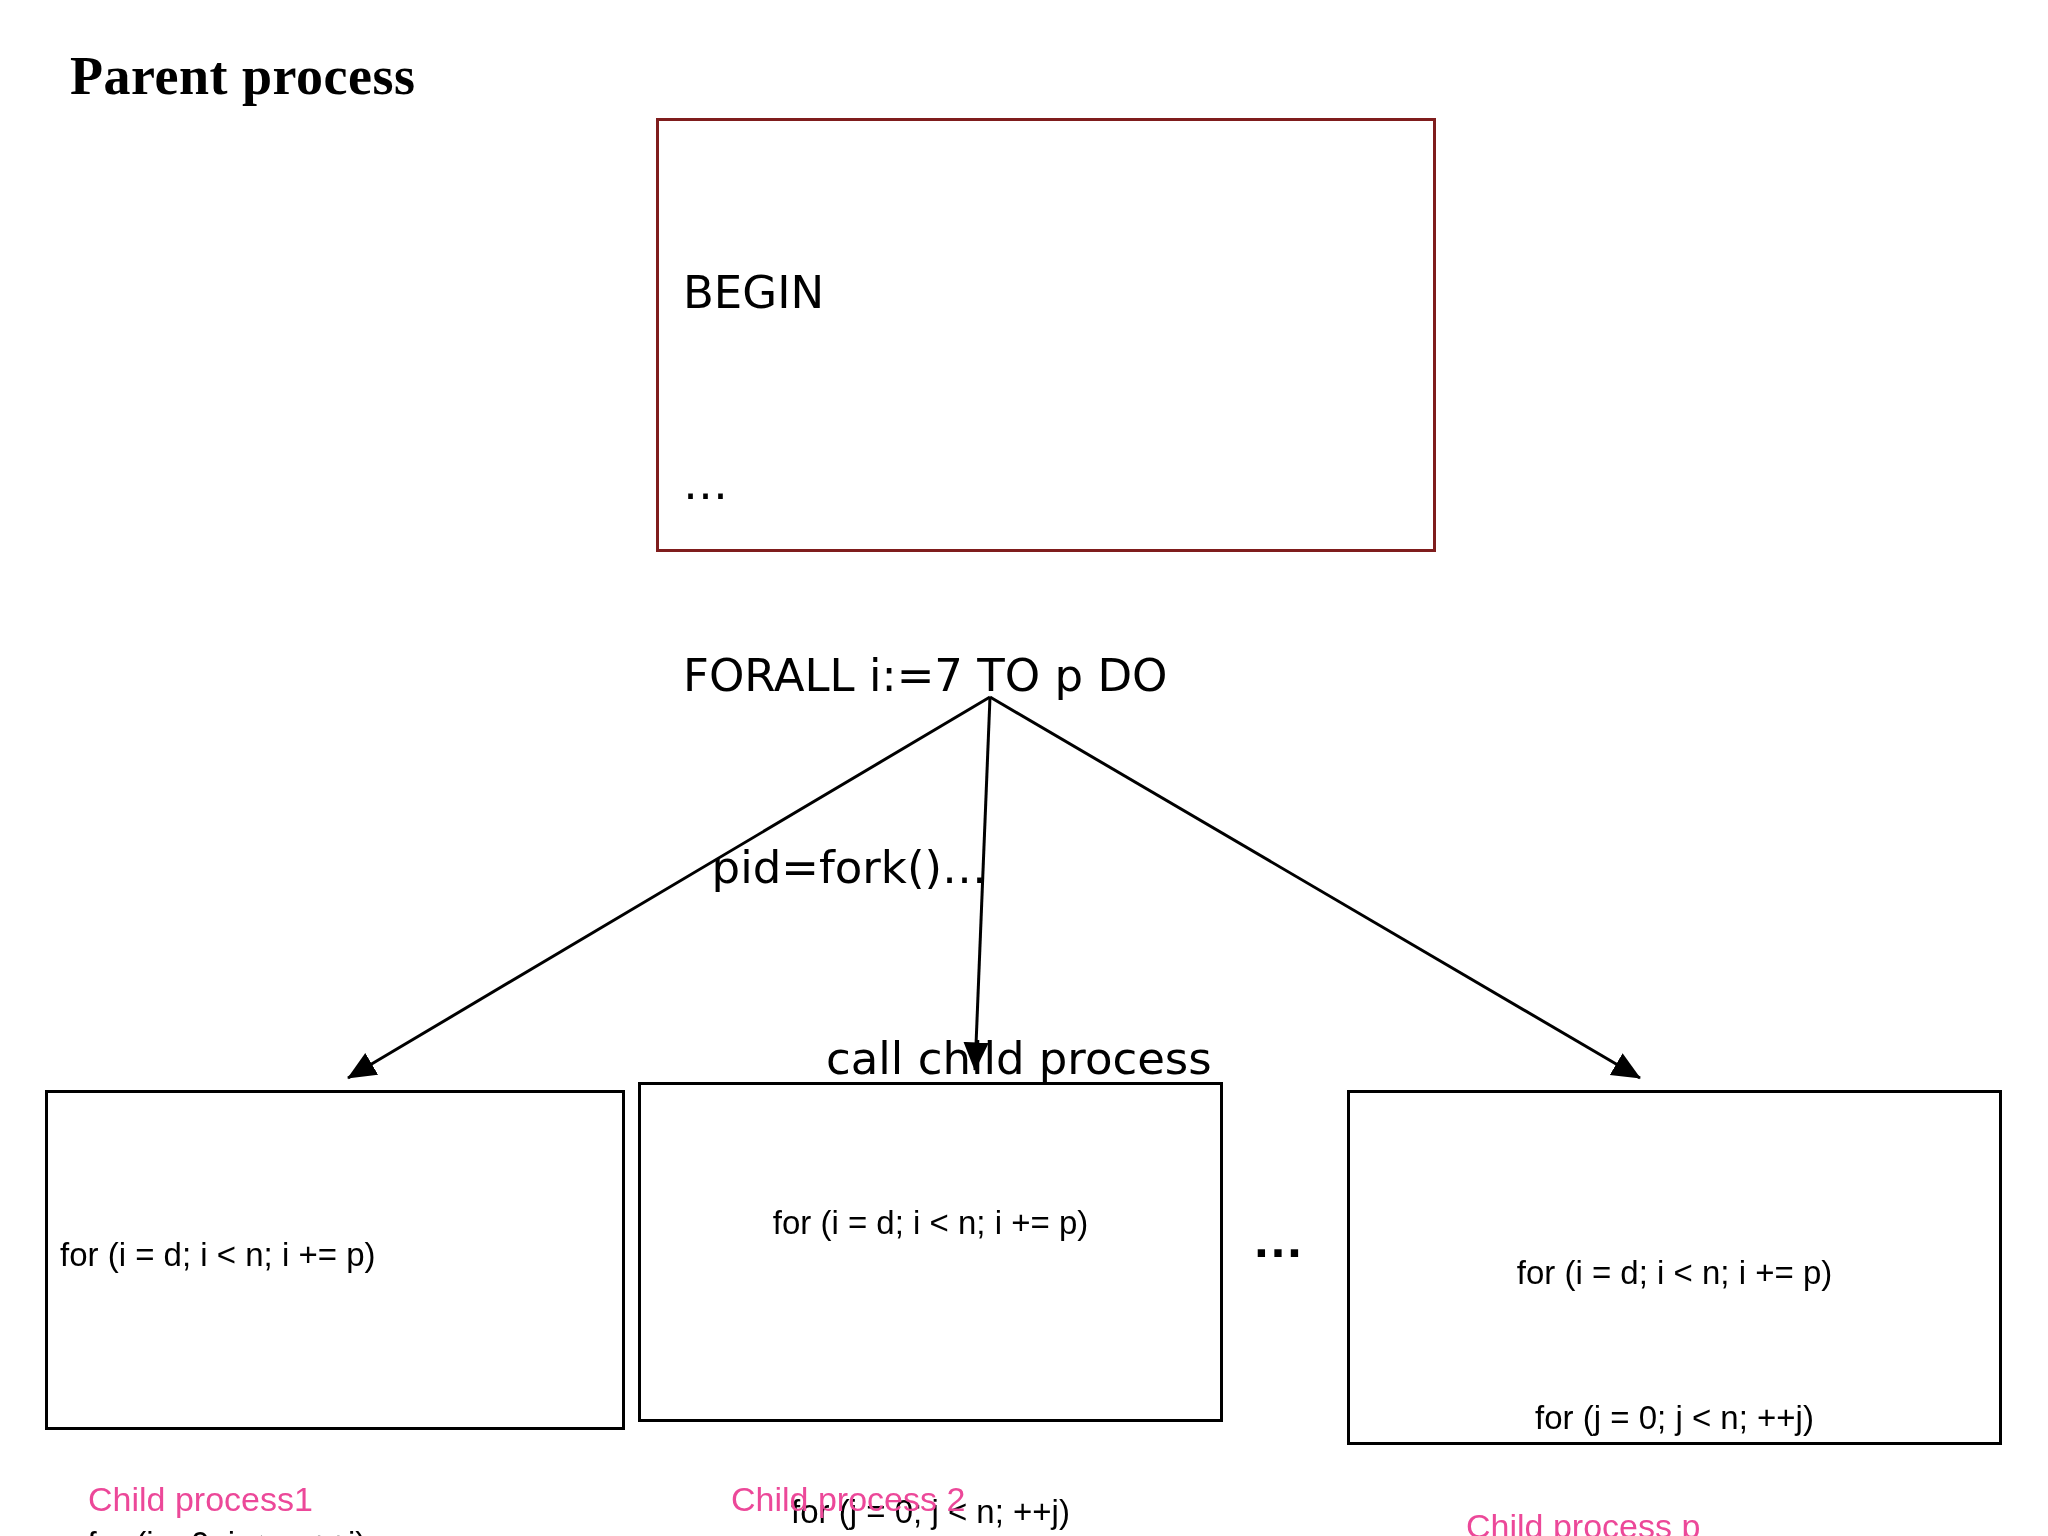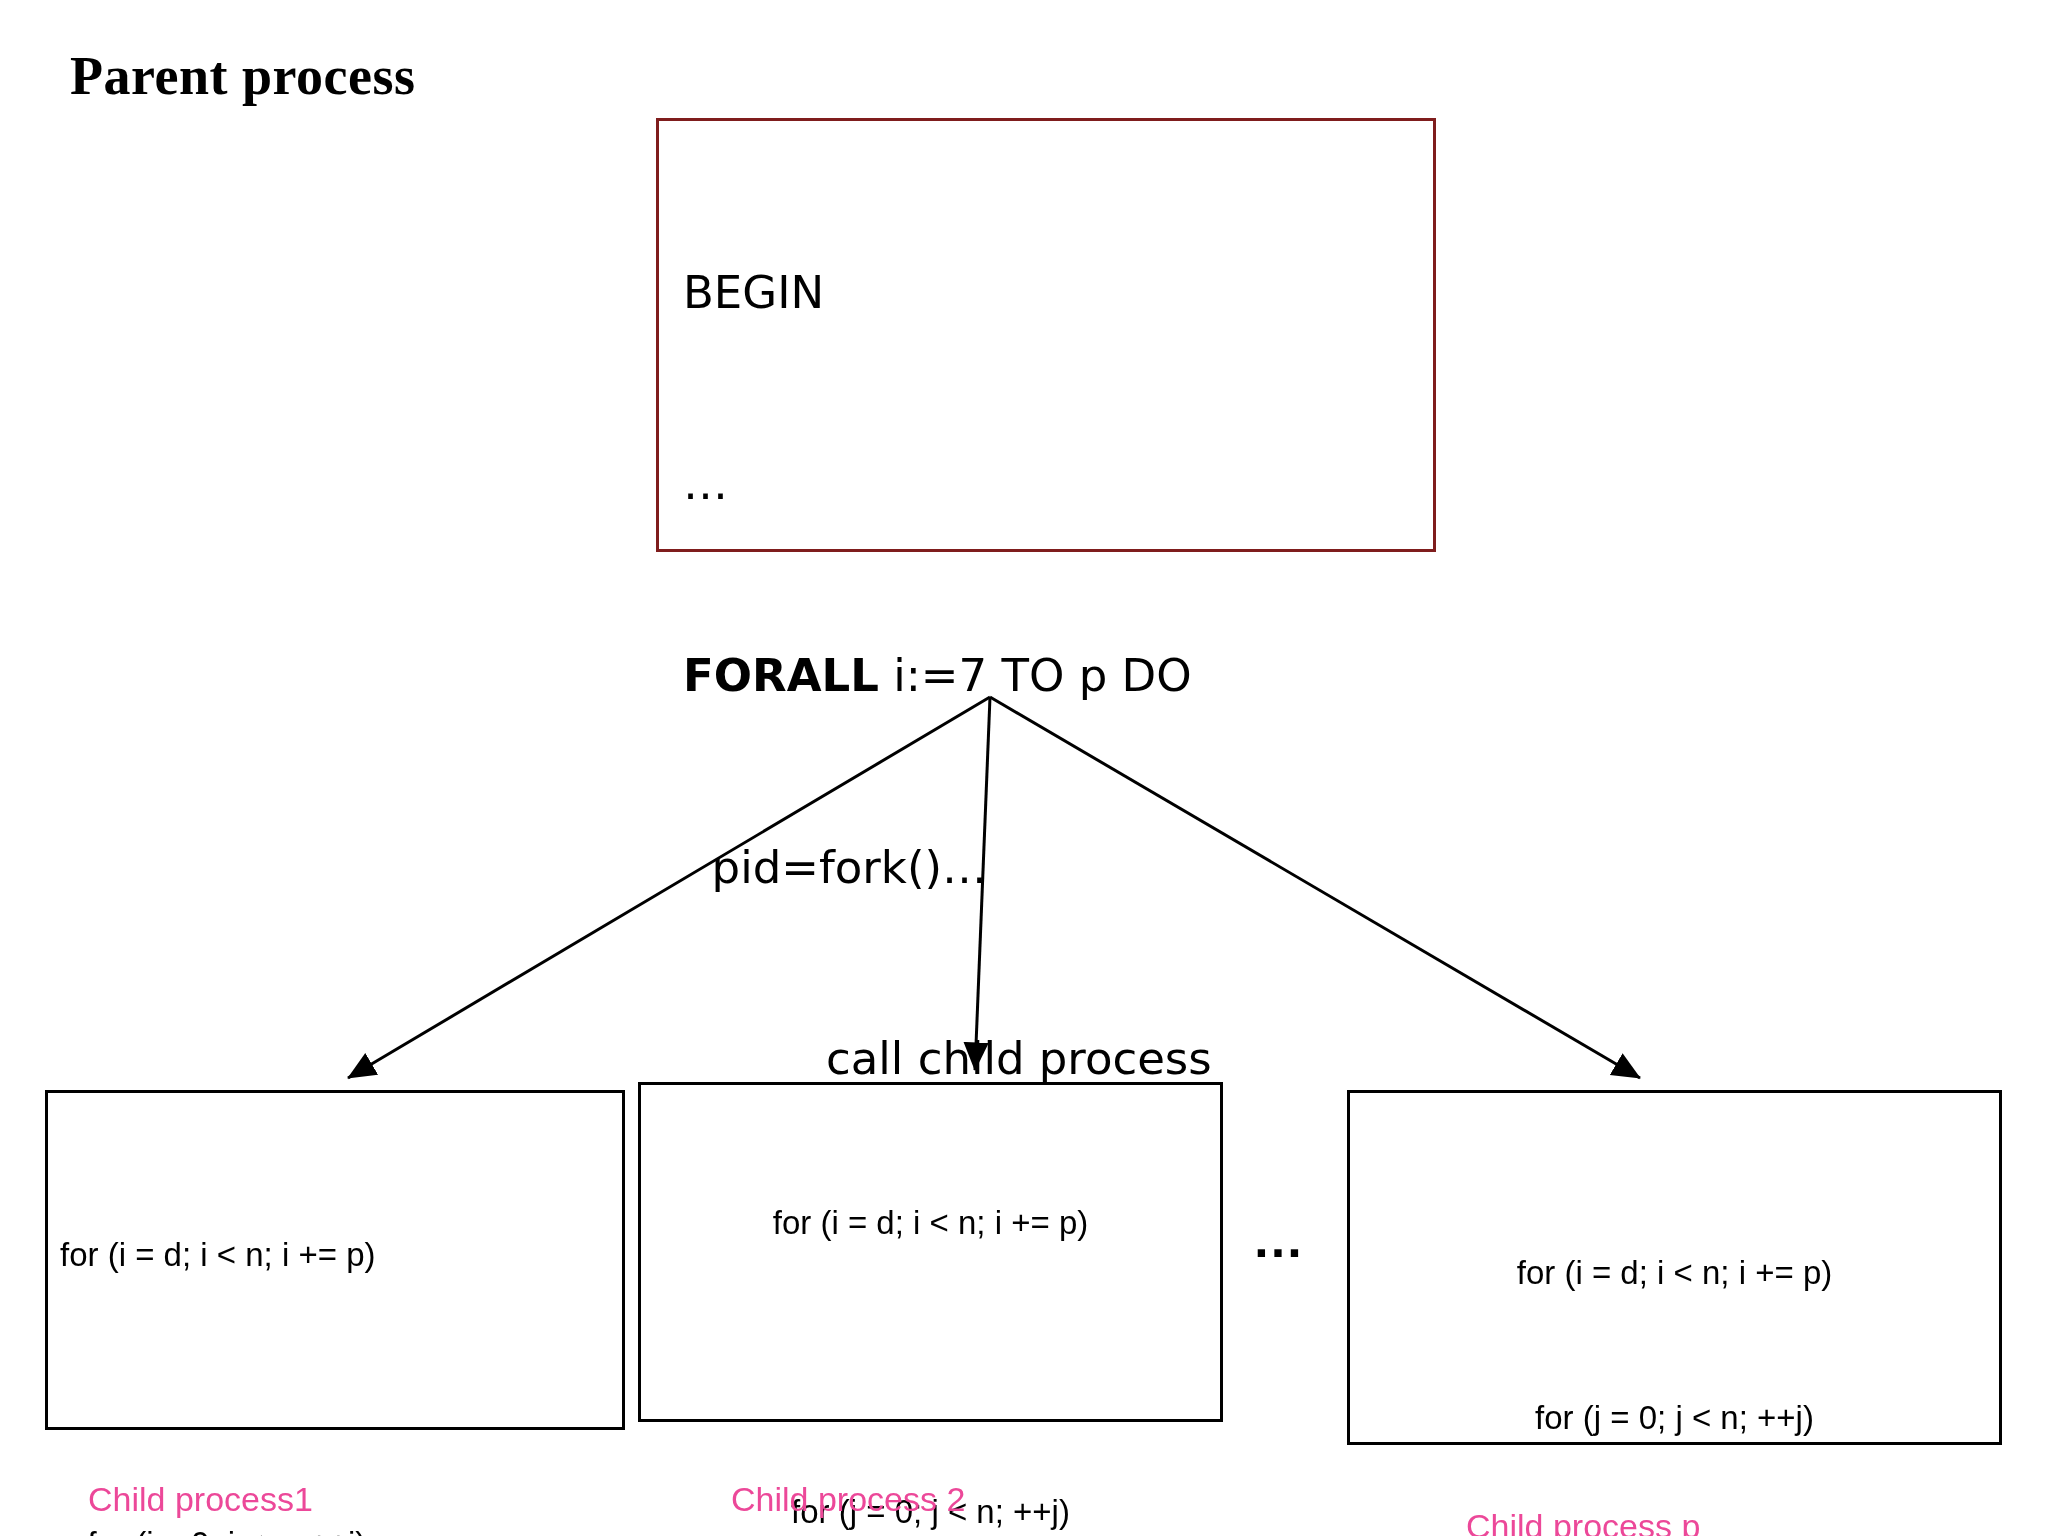--- a/index.html
+++ b/index.html
@@ -49,21 +49,21 @@
     font-size: 45px;
     line-height: 1.42;
     color: #000000;
     white-space: pre;
   }
   #parent-code .ln {
     display: block;
     white-space: pre;
   }
   #parent-code .kw {
-    font-weight: bold;
+    font-weight: normal;
   }
   .ell-small { letter-spacing: 1px; }
 
   
   #arrows {
     position: absolute;
     left: 0;
     top: 0;
     width: 2048px;
     height: 1536px;

